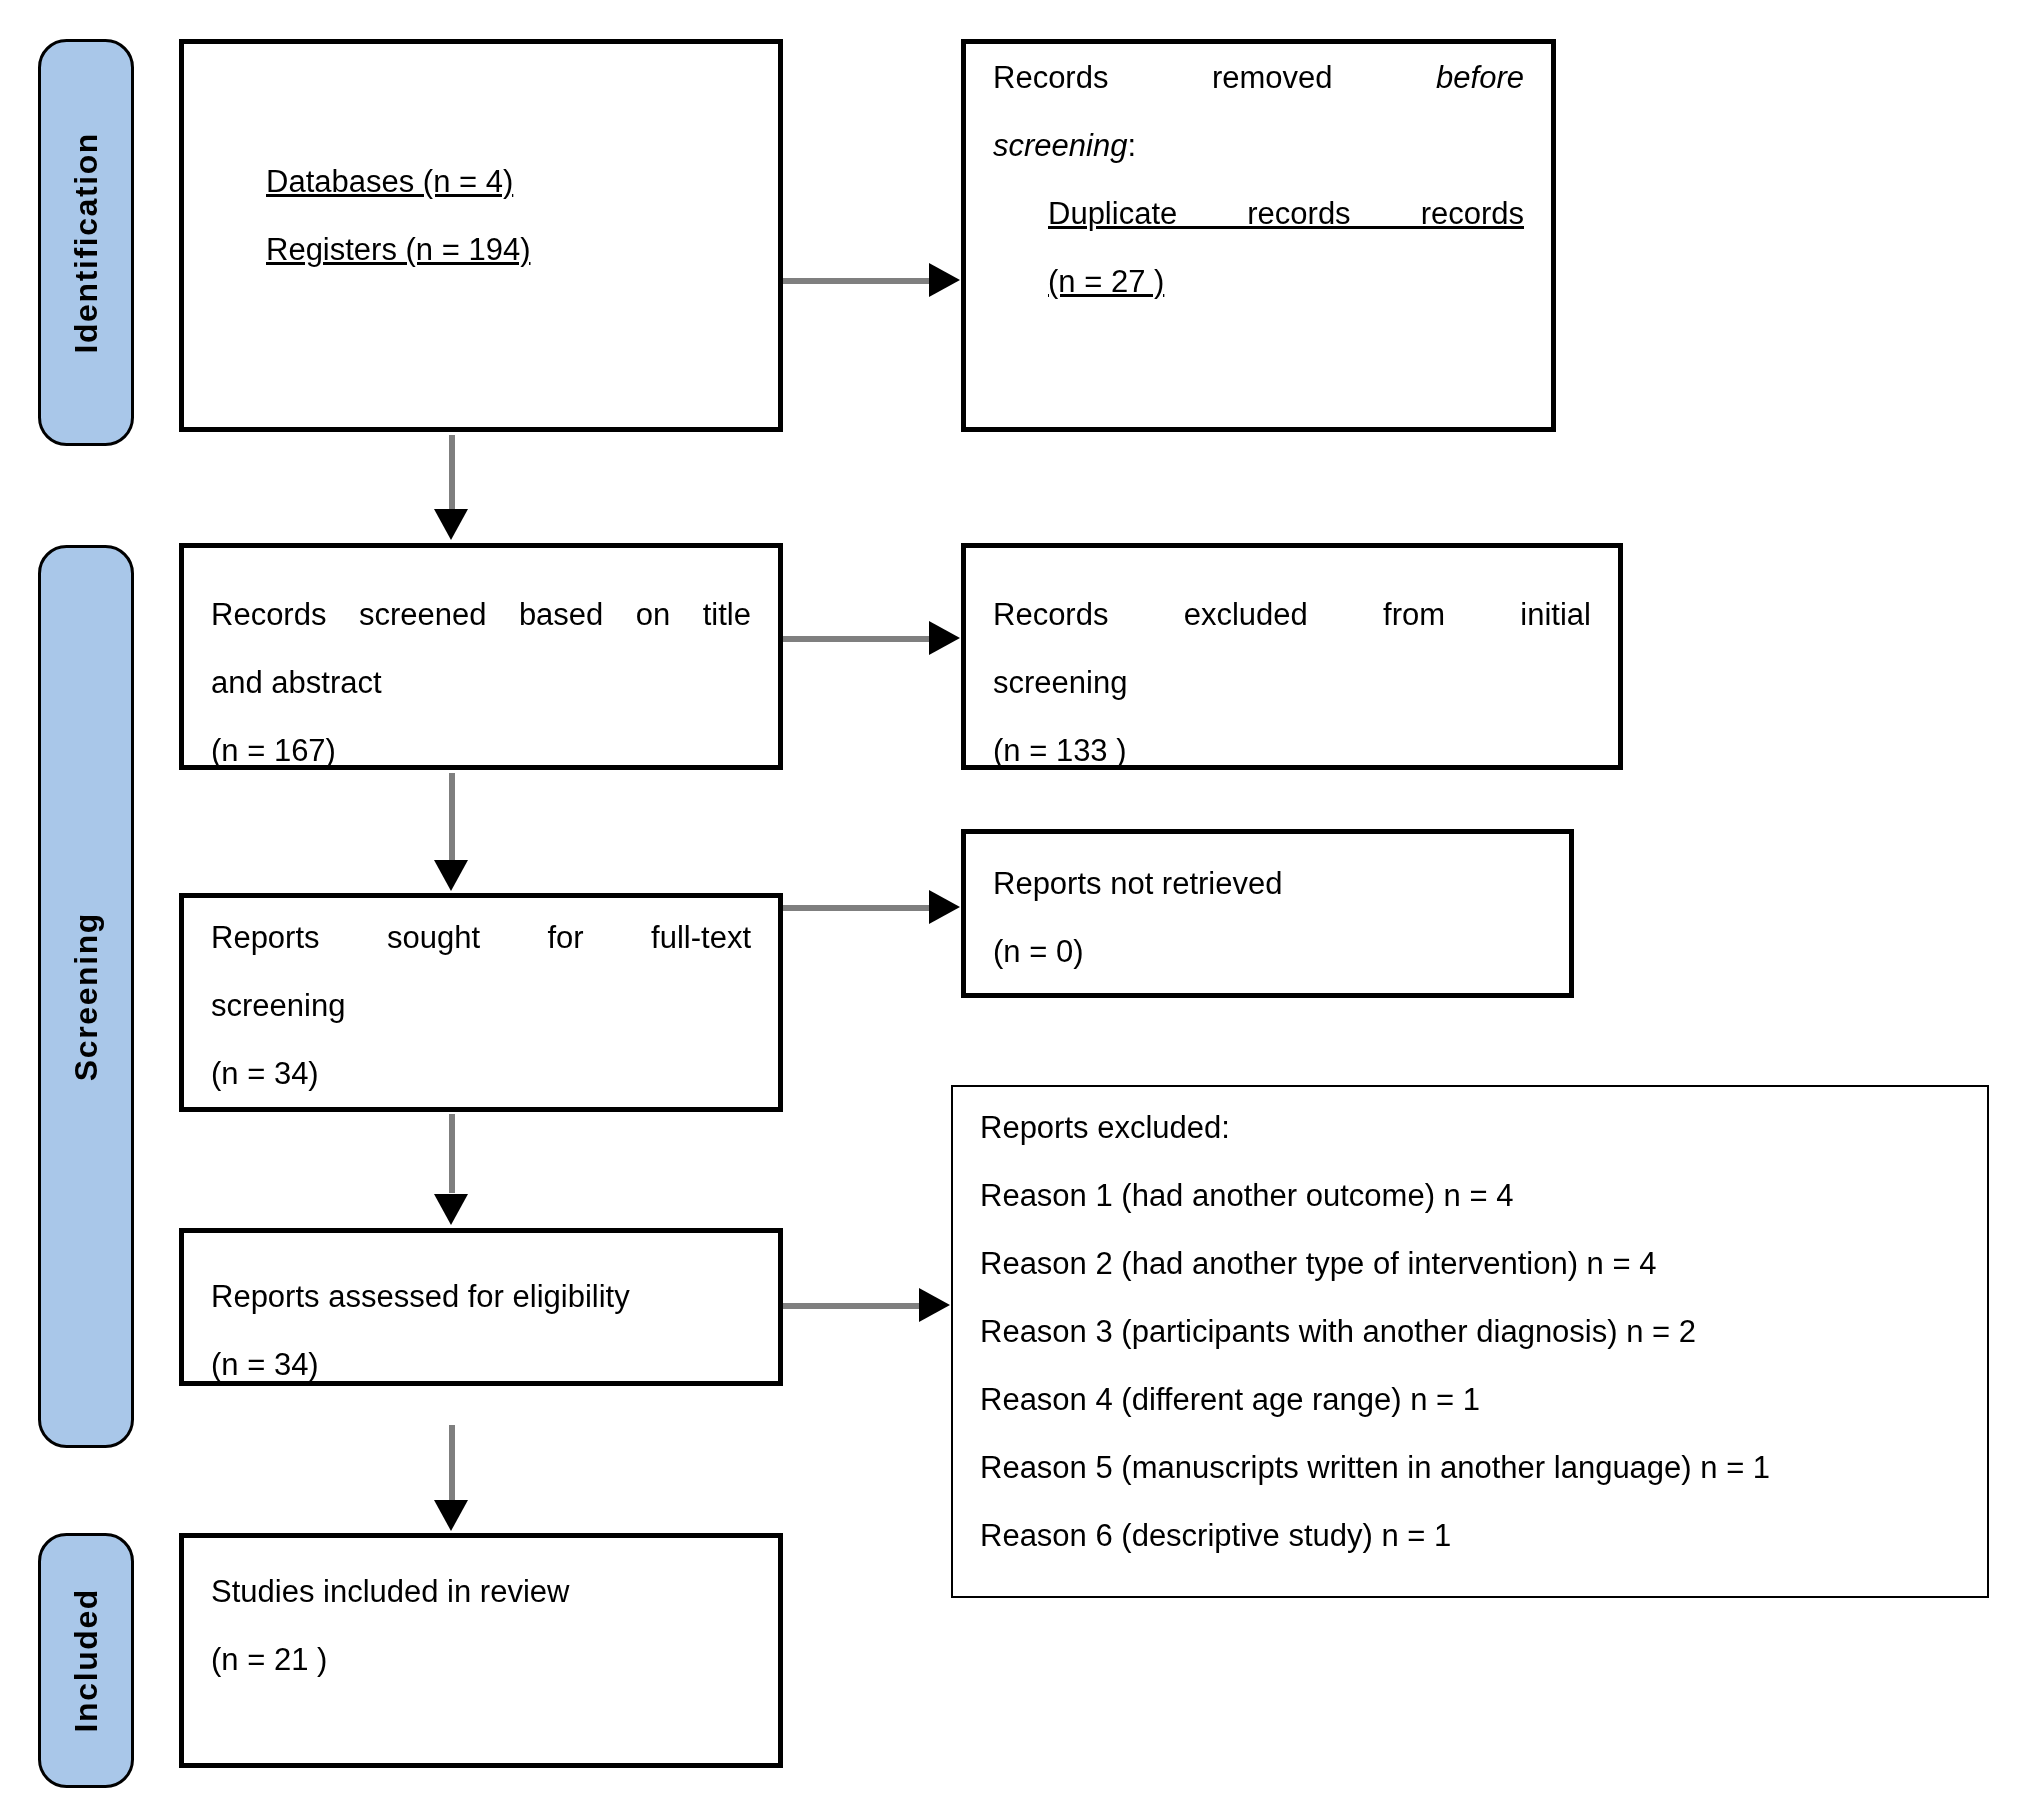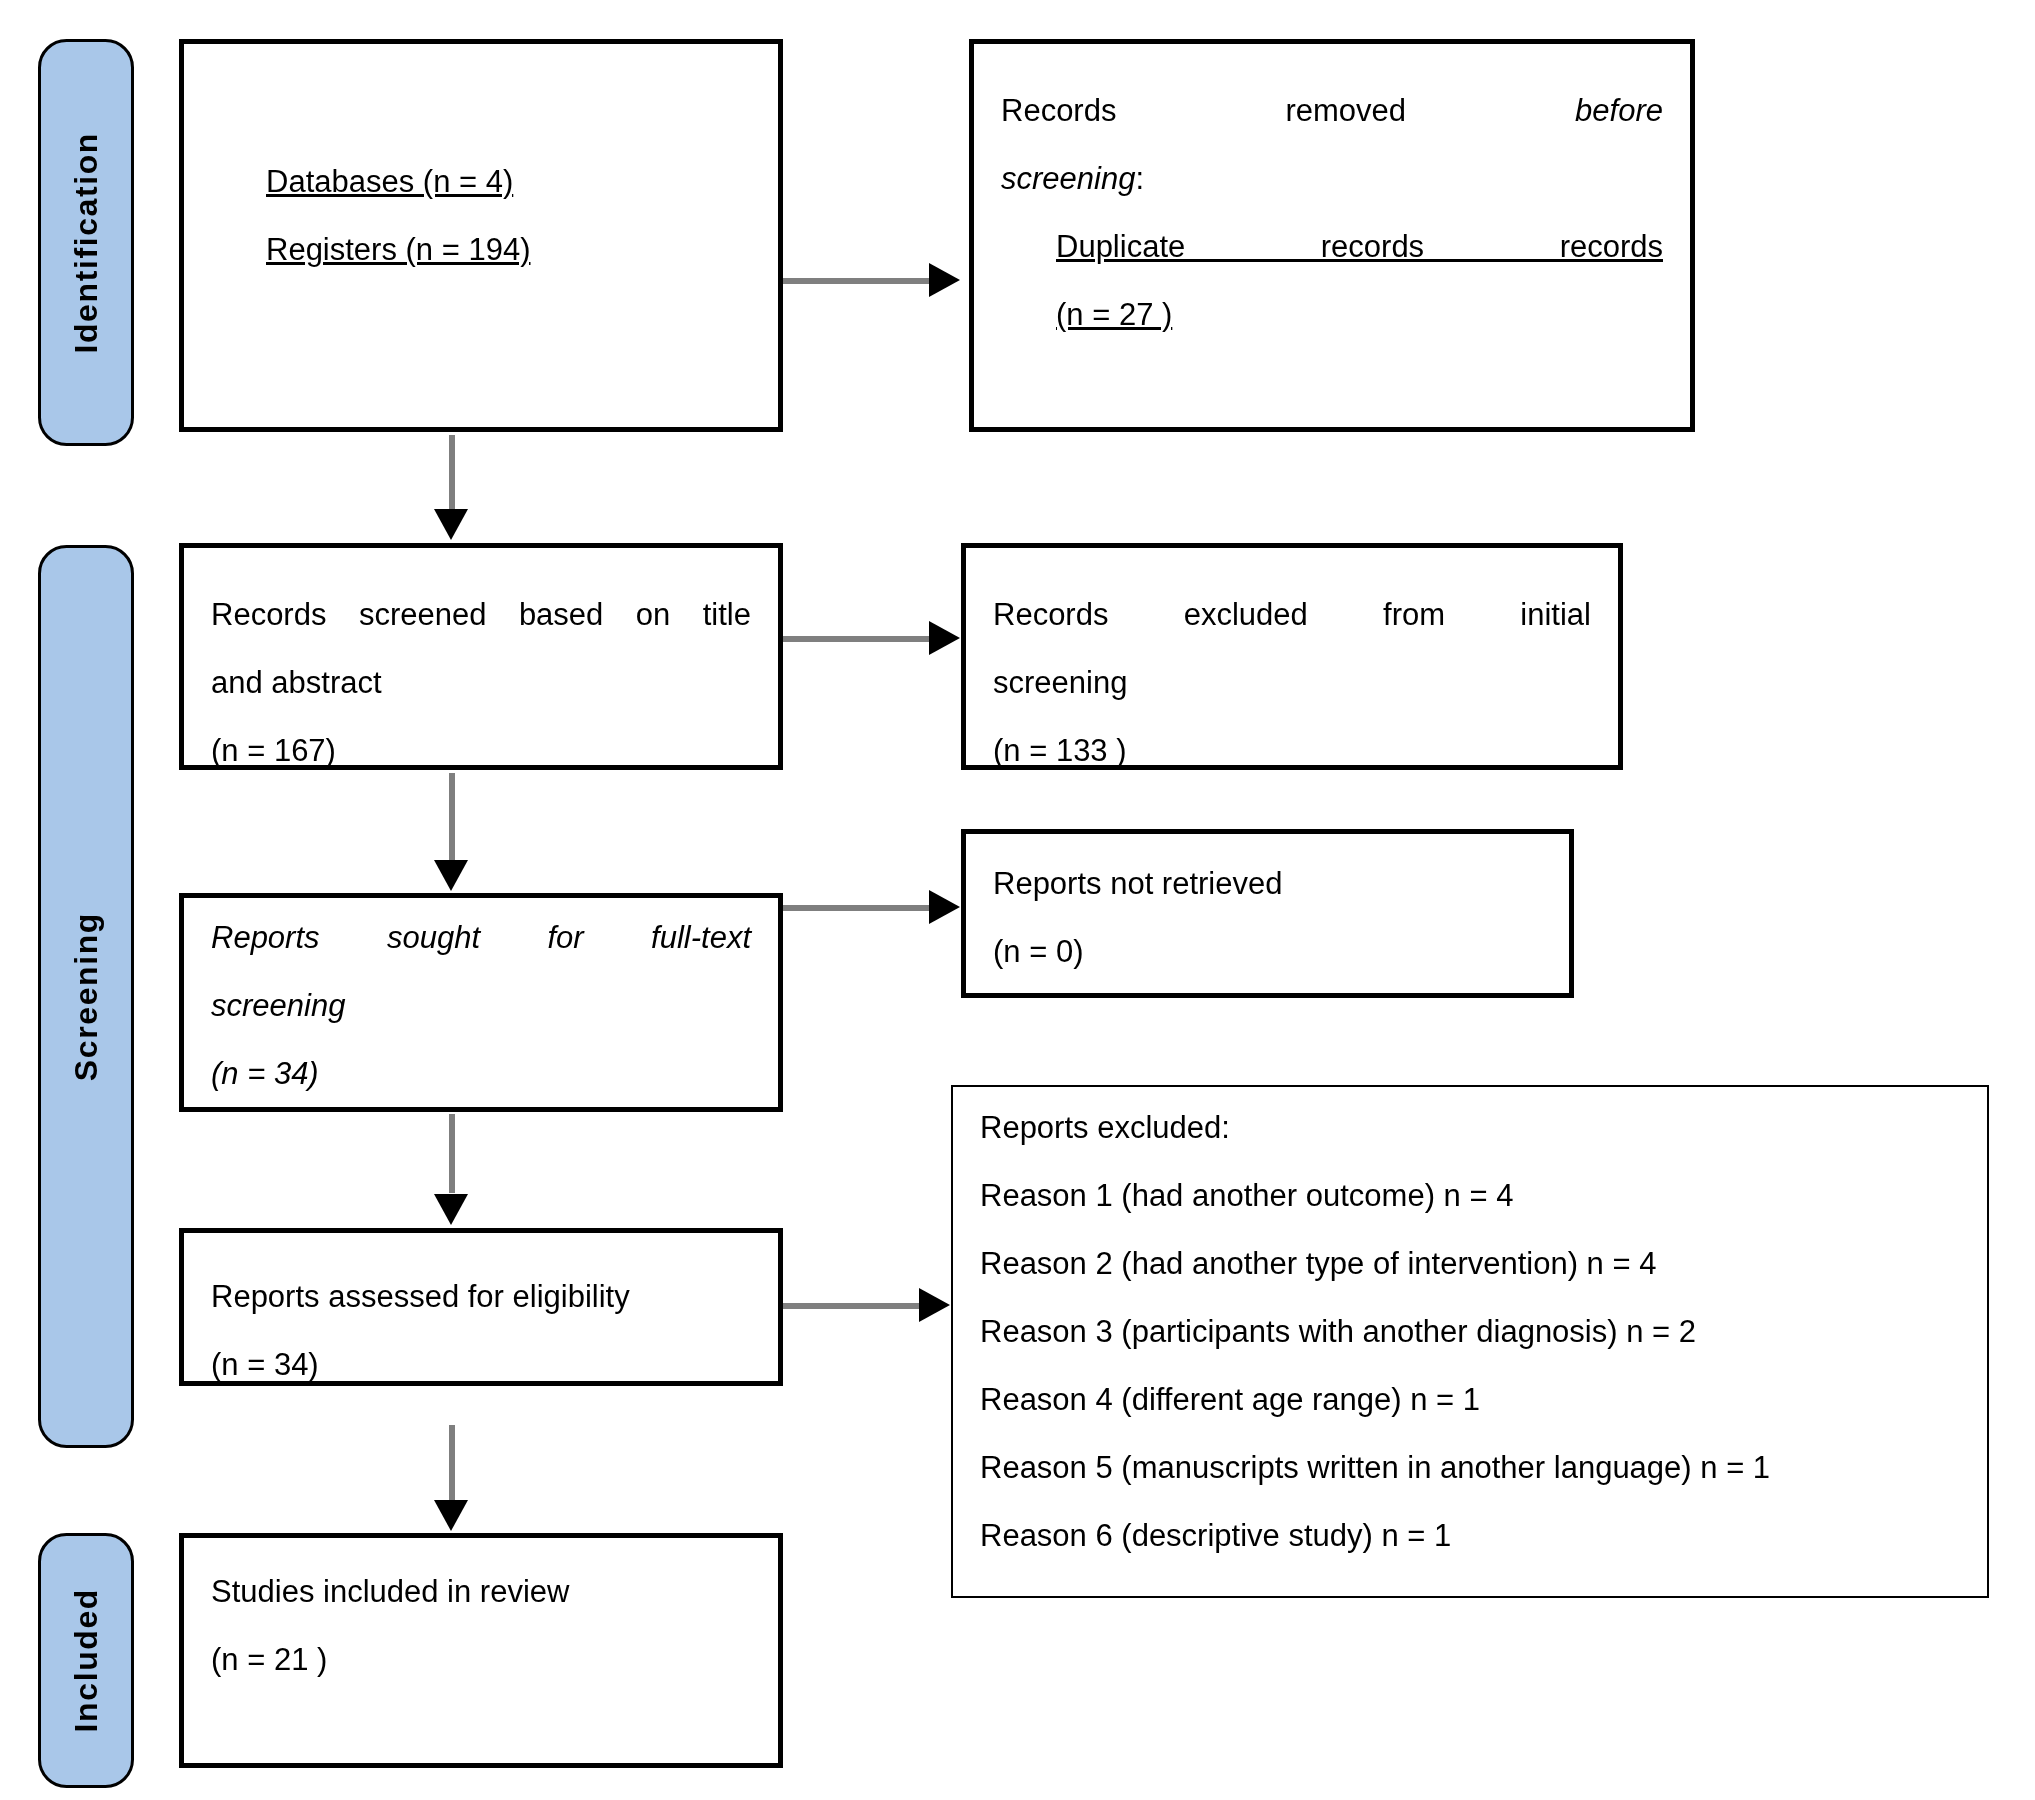--- a/index.html
+++ b/index.html
@@ -57,25 +57,25 @@
   }
   .line.justify{
     text-align:justify;
     text-align-last:justify;
   }
   .line.indent{padding-left:55px;text-decoration:underline;}
   .it{font-style:italic;}
 
   #box-identified{left:179px;top:39px;width:604px;height:393px;padding-top:104px;}
   #box-screened{left:179px;top:543px;width:604px;height:227px;padding-top:33px;}
-  #box-sought{left:179px;top:893px;width:604px;height:219px;padding-top:5.5px;font-style:italic;}
+  #box-sought{left:179px;top:893px;width:604px;height:219px;padding-top:5.5px;}
   #box-assessed{left:179px;top:1228px;width:604px;height:158px;padding-top:30px;}
   #box-included{left:179px;top:1533px;width:604px;height:235px;padding-top:20px;}
 
-  #box-removed{left:961px;top:39px;width:726px;height:393px;padding-top:33px;margin-left:8px;}
+  #box-removed{left:961px;top:39px;width:595px;height:393px;}
   #box-excluded-initial{left:961px;top:543px;width:662px;height:227px;padding-top:33px;}
   #box-not-retrieved{left:961px;top:829px;width:613px;height:169px;padding-top:16.4px;}
   #box-reports-excluded{left:951px;top:1085px;width:1038px;height:513px;border-width:2.2px;padding-top:7px;}
 
   
   .h-shaft{position:absolute;height:5.5px;background:var(--arrow-shaft);}
   .h-head{
     position:absolute;width:0;height:0;
     border-top:17.5px solid transparent;
     border-bottom:17.5px solid transparent;

